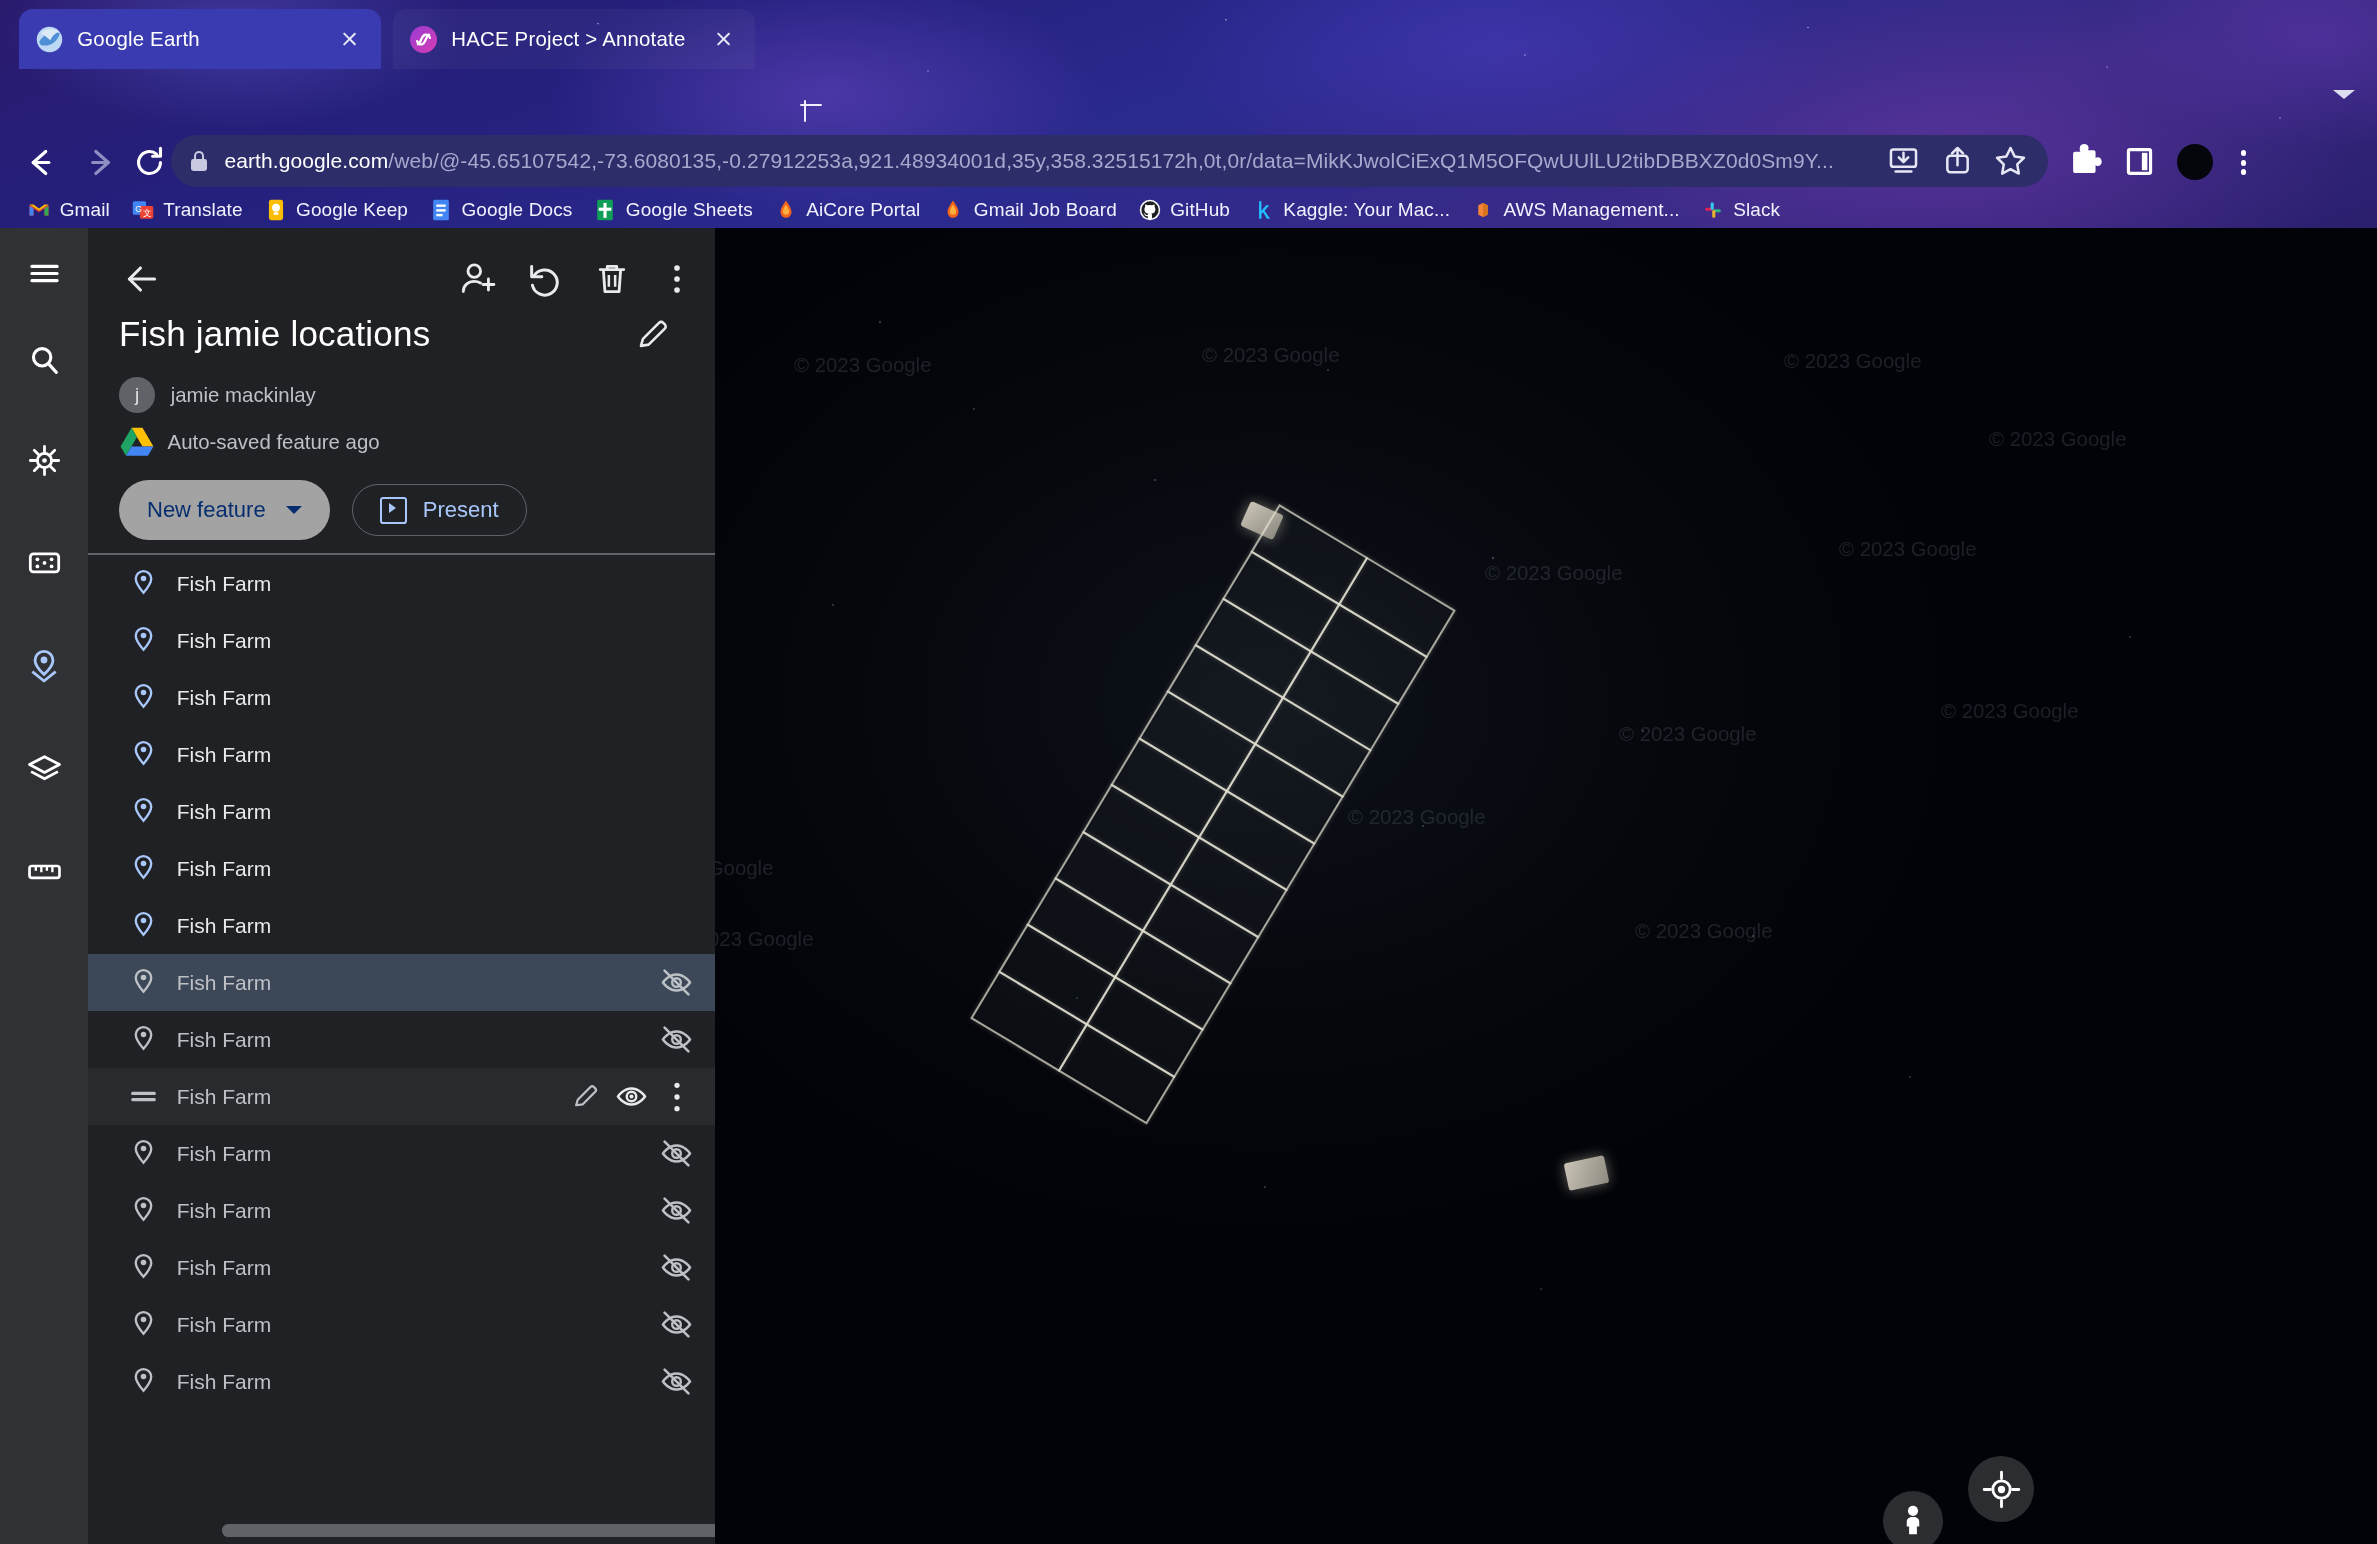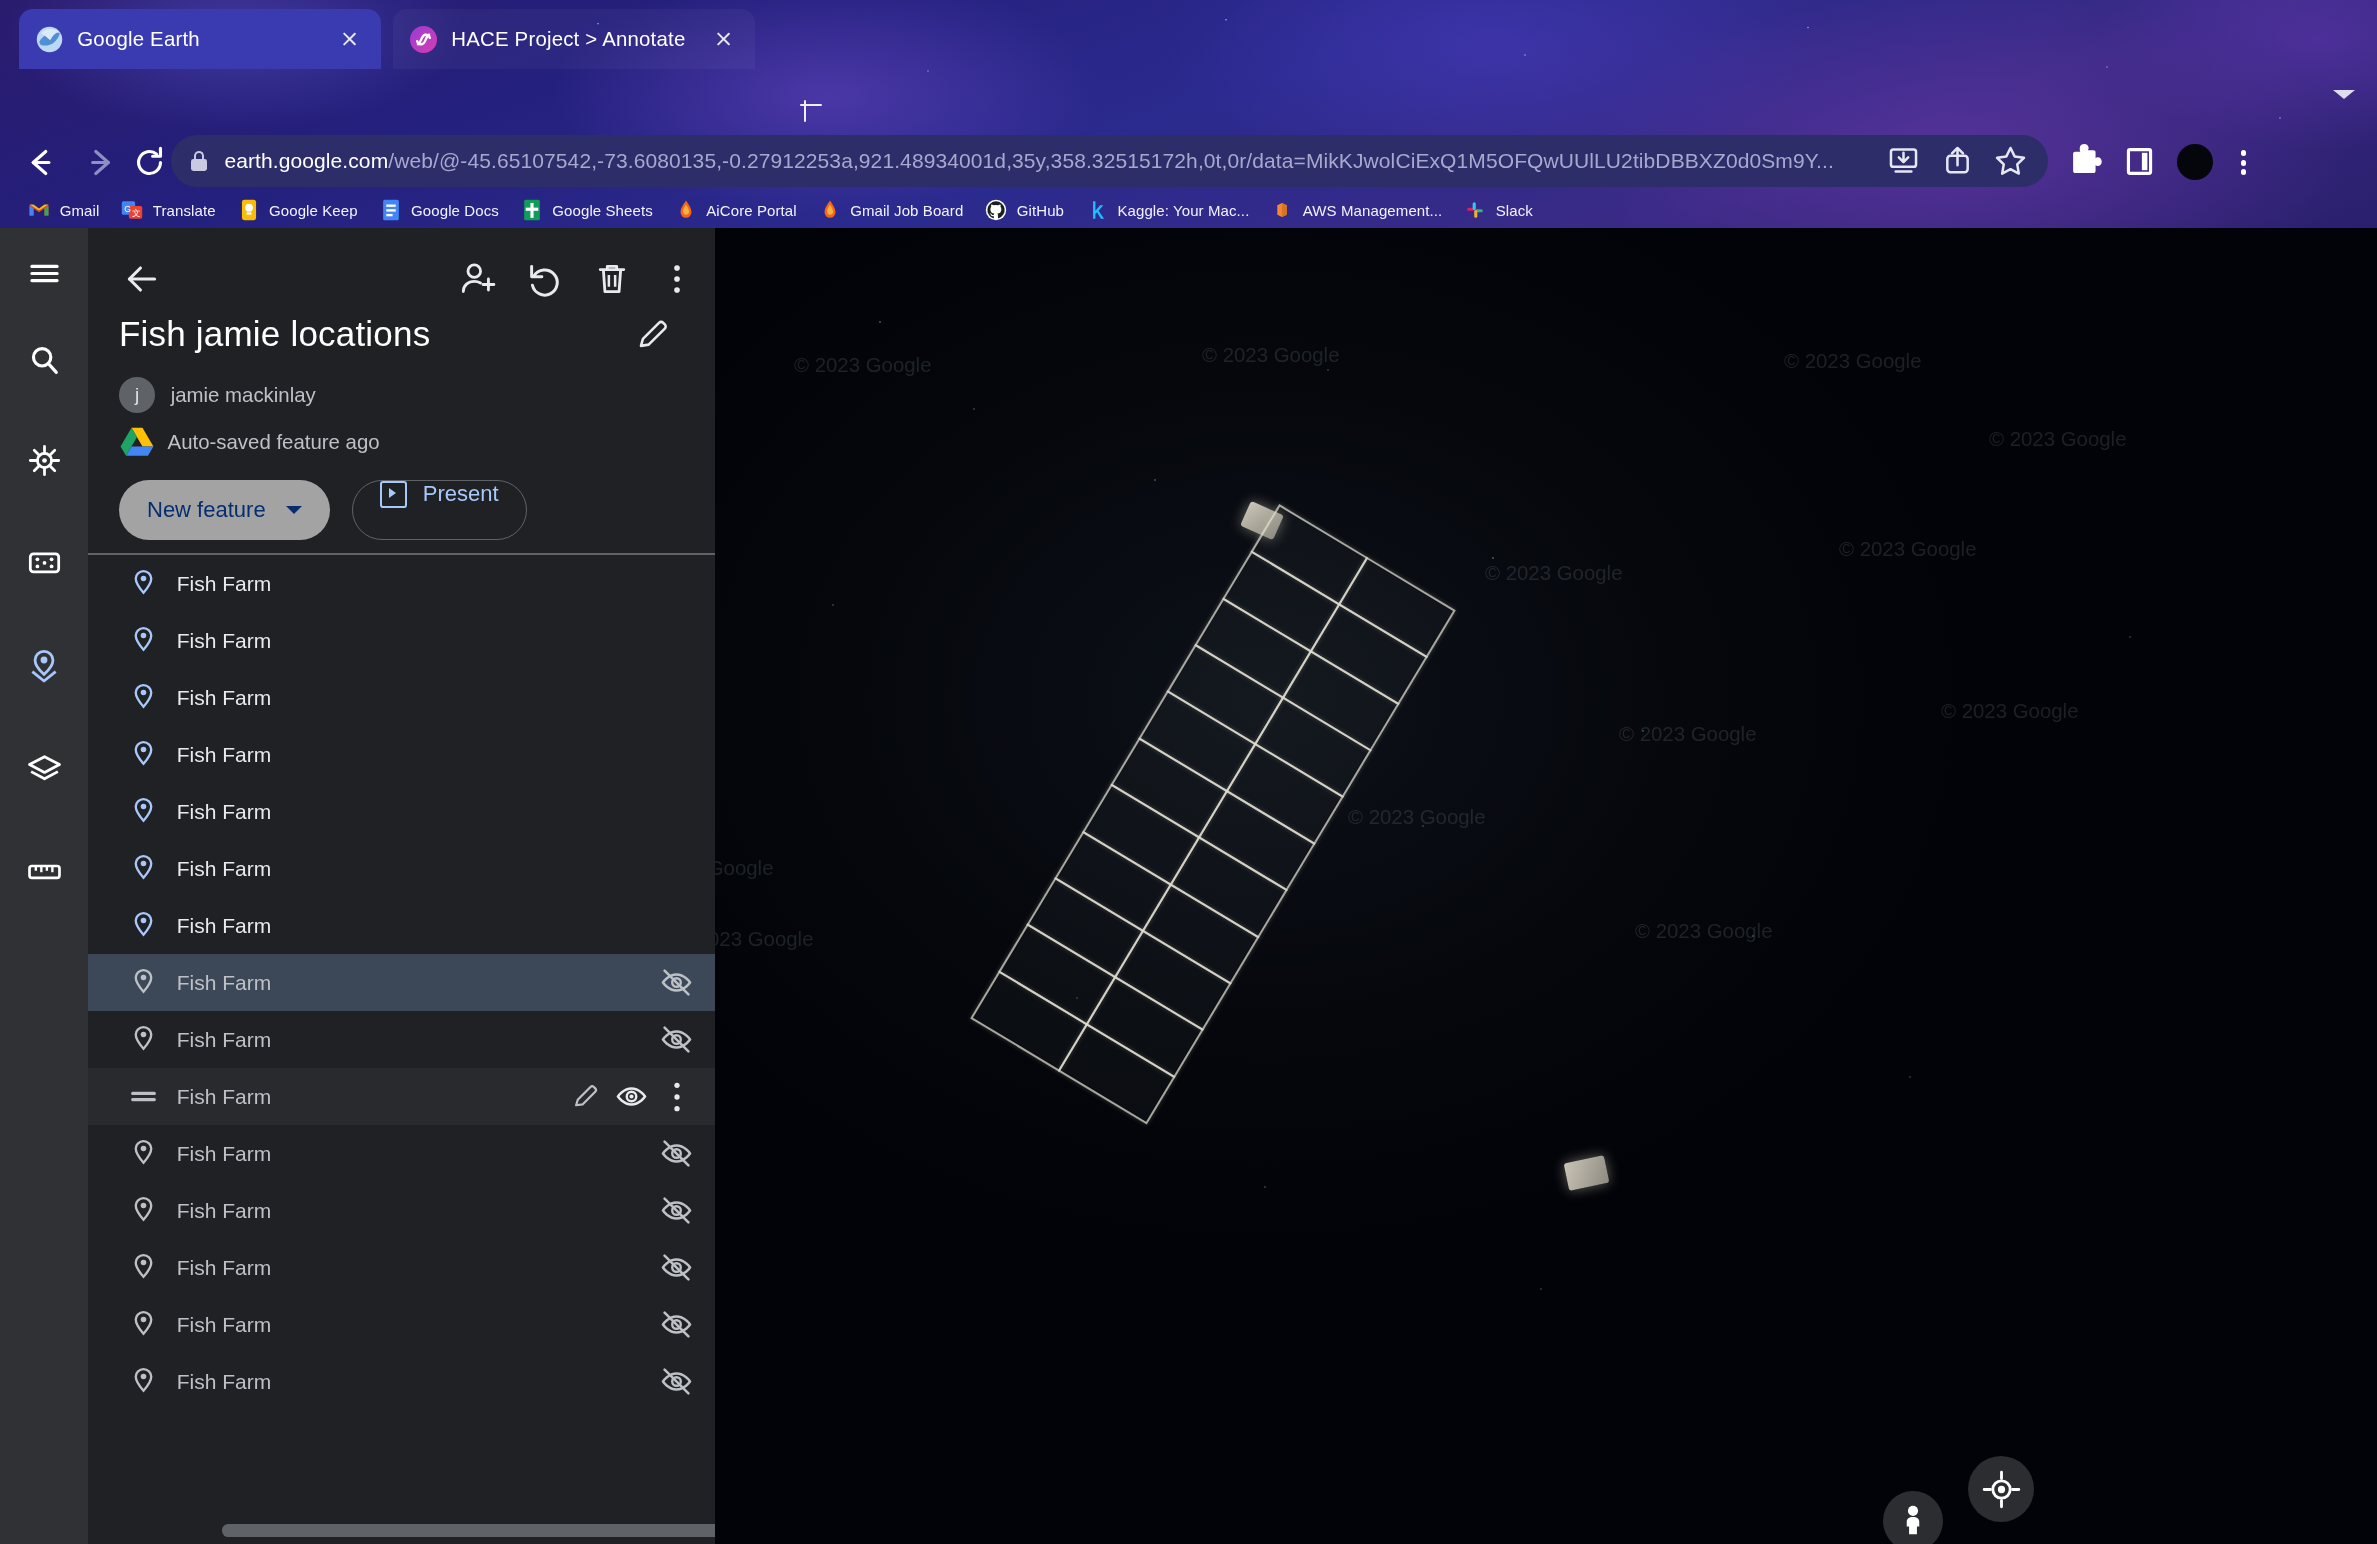--- a/index.html
+++ b/index.html
@@ -100,21 +100,21 @@
   .tb { width:49px; height:49px; position:relative; }
   .avatar-dot { width:36px; height:36px; border-radius:50%; background:#05050c; }
   .kebab { width:35px; height:49px; position:relative; }
   .kebab i { position:absolute; left:15px; width:5.5px; height:5.5px; border-radius:50%; background:#fff; }
   .kebab i:nth-child(1){ top:13.4px; } .kebab i:nth-child(2){ top:23px; } .kebab i:nth-child(3){ top:32px; }
 
   
   .bookmarks { position:absolute; left:0; top:192px; width:2377px; height:36px; display:flex; align-items:center; padding-left:17.3px; gap:0; }
   .bm { display:flex; align-items:center; height:36px; padding:0 11px; white-space:nowrap; }
   .bm-ico { width:22px; height:22px; margin-right:9.4px; flex:0 0 22px; position:relative; }
-  .bm-label { color:#f2f2ff; font-size:15px; letter-spacing:0.1px; }
+  .bm-label { color:#f2f2ff; font-size:19px; letter-spacing:0.1px; }
 
   
   .app { position:absolute; left:0; top:228px; width:2377px; height:1316px; background:#000; }
 
   
   .rail {
     position:absolute; left:0; top:0; width:88px; height:1316px;
     background:#303134;
   }
   .rail-item {
@@ -146,22 +146,22 @@
   .btn-row { position:absolute; left:31px; top:252px; display:flex; align-items:center; gap:22px; }
   .btn-new {
     height:60px; background:#a3a3a3; color:#062e6f; border-radius:30px;
     display:flex; align-items:center; padding:0 28px; font-size:22px; font-weight:500;
   }
   .btn-new .caret {
     width:0;height:0;border-left:8.6px solid transparent;border-right:8.6px solid transparent;
     border-top:8.6px solid #062e6f; margin-left:20.4px;
   }
   .btn-present {
-    height:60px; border:1.6px solid #5f6368; border-radius:30px; color:#a8c7fa;
-    display:flex; padding:0 27px; font-size:22px; font-weight:500;
+    height:52px; border:1.6px solid #5f6368; border-radius:30px; color:#a8c7fa;
+    display:flex; align-items:center; padding:0 27px; font-size:22px; font-weight:500;
   }
   .present-ico { width:27px; height:27px; border:2.4px solid #a8c7fa; border-radius:3.1px; margin-right:15.7px; position:relative; }
   .present-ico::after {
     content:''; position:absolute; left:7px; top:4.7px;
     border-left:7.9px solid #a8c7fa; border-top:5.5px solid transparent; border-bottom:5.5px solid transparent;
   }
 
   .panel-divider { position:absolute; left:0; top:325px; width:627px; height:1.6px; background:#5f6368; }
 
   .list { position:absolute; left:0; top:327px; width:627px; height:940px; overflow:hidden; }

